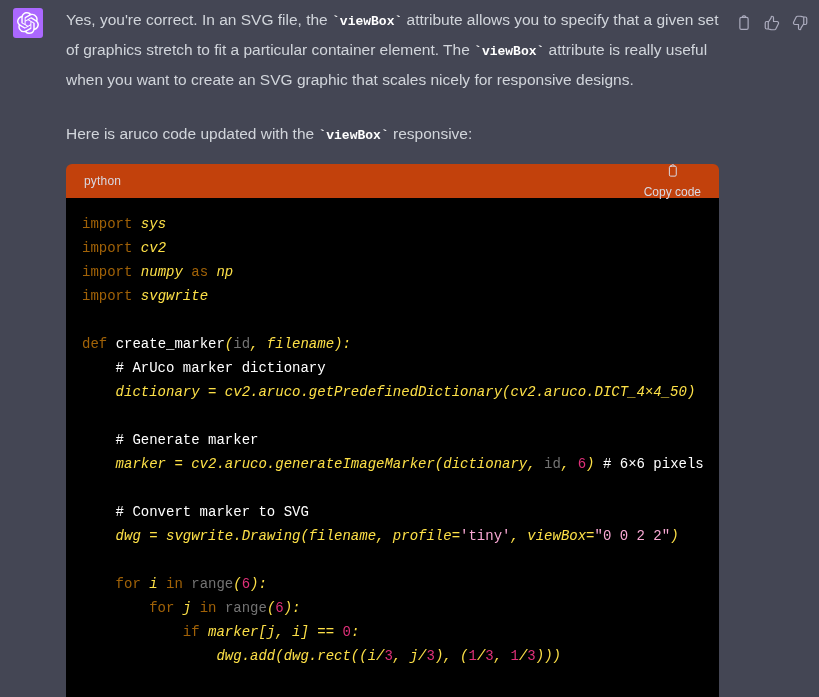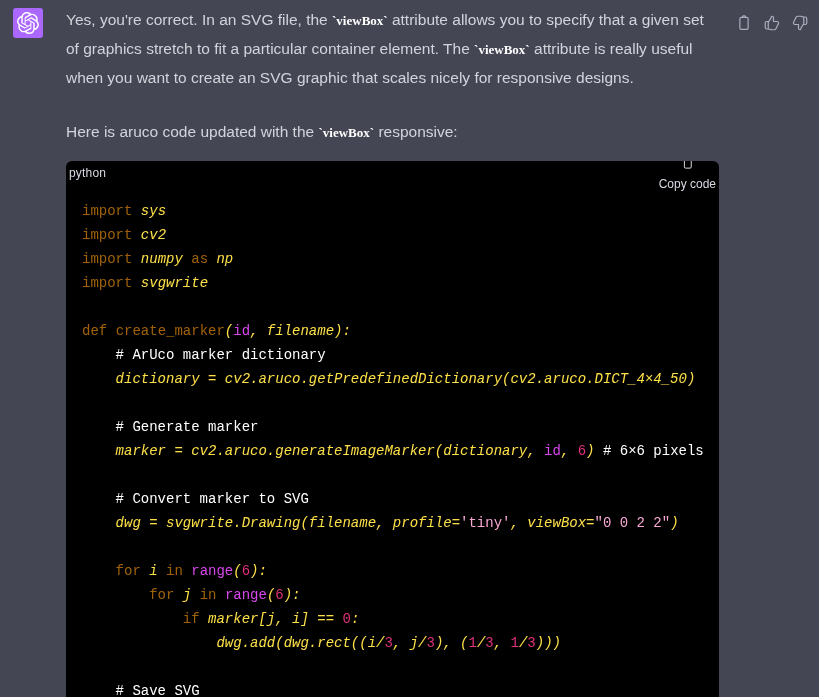--- a/index.html
+++ b/index.html
@@ -25,21 +25,21 @@
   .content {
     width:653px;
     margin-left:23px;
     color:#d1d5db;
     font-size:15.5px;
     line-height:28px;
   }
   .content p.para1 { margin:0 0 26px 0; }
   .content p.para2 { margin:0 0 14px 0; }
   .inline-code {
-    font-family:Liberation Serif, serif;
+    font-family:Liberation Mono, monospace;
     font-weight:700;
     font-size:13px;
     color:#ffffff;
   }
   .actions {
     display:flex;
     gap:10px;
     margin-left:16px;
     margin-top:8px;
     color:#acacbe;
@@ -51,26 +51,26 @@
   }
   .action-btn svg { width:18px; height:18px; stroke:currentColor; fill:none; stroke-width:1.6; stroke-linecap:round; stroke-linejoin:round; }
 
   
   .code-block {
     width:653px;
     border-radius:6px 6px 0 0;
     overflow:hidden;
   }
   .code-header {
-    height:24px;
-    background:#000000;
+    height:34px;
+    background:#c2410c;
     display:flex;
     align-items:center;
     justify-content:space-between;
-    padding:0 3px;
+    padding:0 18px;
     font-size:12px;
     color:#d9d9e3;
   }
   .code-lang { letter-spacing:0.2px; }
   .copy-btn {
     display:flex; align-items:center; gap:7px;
     color:#d9d9e3; cursor:pointer;
     font-size:12px;
     background:none; border:none;
     font-family:"Liberation Sans", sans-serif;
@@ -83,22 +83,22 @@
     font-family:"Liberation Mono","DejaVu Sans Mono",monospace;
     font-size:14px;
     line-height:24px;
     color:#ffffff;
     white-space:pre;
     overflow:hidden;
   }
   .code-line { height:24px; }
   .tok-p { color:#fde047;font-style:italic; }
   .tok-k { color:#a16207; }  
-  .tok-b { color:#d946ef; }  
-  .tok-f { color:#a16207; }  
+  .tok-b { color:#737373; }  
+  .tok-f { color:#ffffff; }  
   .tok-n { color:#df3079; }  
   .tok-s { color:#f9a8d4; }  
   .tok-c { color:#ffffff; }  
 </style>
 </head>
 <body style="background: rgb(68, 70, 84);">
 
 <div class="message">
 
   <div class="avatar" id="avatar-box" style="background: rgb(171, 104, 255);">

